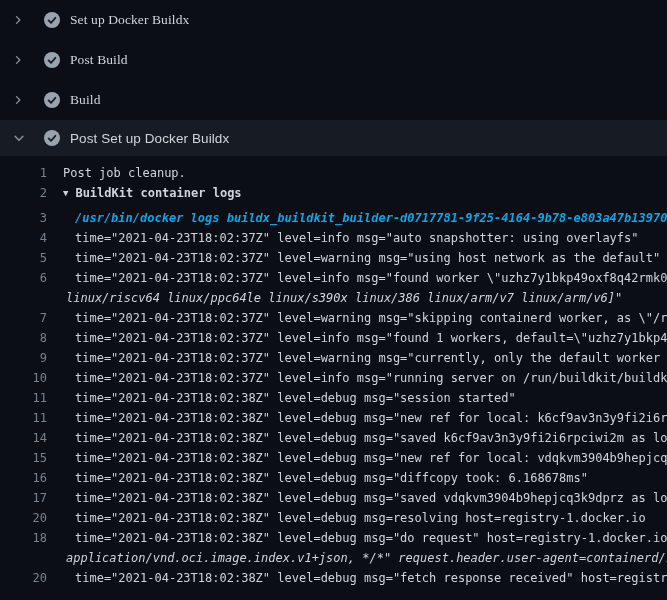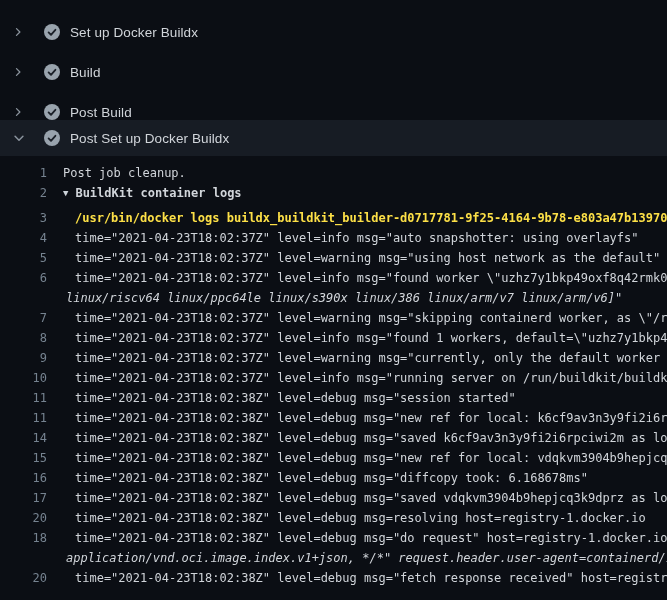--- a/index.html
+++ b/index.html
@@ -5,23 +5,24 @@
   html, body { margin: 0; padding: 0; }
   body {
     width: 667px; height: 600px; overflow: hidden;
     background: #0b0e14;
     font-family: "Liberation Sans", sans-serif;
   }
   .app { width: 667px; height: 600px; position: relative; }
 
   
   .step-row {
-    display: flex; align-items: flex-end;
+    display: flex; align-items: center;
     height: 40px; padding: 0 0 0 12px;
     cursor: pointer;
+    font-family: Liberation Serif, serif;
   }
   .chev { width: 18px; height: 16px; display: flex; align-items: center; flex: none; }
   .check-circle {
     width: 16px; height: 16px; flex: none;
     margin-left: 14px; display: flex; align-items: center; justify-content: center;
   }
   .step-label {
     margin-left: 10px;
     color: #d1d5da; font-size: 13.5px; letter-spacing: .1px;
   }
@@ -42,21 +43,21 @@
   }
   .lrow { display: flex; height: 20px; }
   .lnum {
     width: 47px; flex: none; text-align: right;
     color: #768390; cursor: pointer; user-select: none;
   }
   .ltxt { white-space: pre; overflow: hidden; padding-left: 16px; flex: 1 1 auto; }
   .lrow.r-group .ltxt { cursor: pointer; font-weight: bold; }
   .lrow.r-cmd .ltxt, .lrow.r-log .ltxt { padding-left: 28px; }
   .lrow.r-cont .ltxt { padding-left: 19px; font-style: italic; }
-  .lrow.r-cmd .ltxt { color: #fde047; font-weight: bold; }
+  .lrow.r-cmd .ltxt { color: #0ea5e9; font-weight: bold; font-style: italic; }
   .lrow.gap { margin-top: 5px; }
   .disclosure { font-size: 9px; margin-right: 7px; color: #cdd3da; display: inline-block; transform: translateY(-1px); }
 </style>
 </head>
 <body>
 
 <div class="app">
 
   <div id="steps-list">
       <div class="step-row">
@@ -78,35 +79,35 @@
           <svg width="12" height="14" viewBox="0 0 16 16">
             <path d="M6 3.5L10.5 8 6 12.5" stroke="#8b949e" stroke-width="1.7" fill="none" stroke-linecap="round" stroke-linejoin="round"></path>
           </svg>
         </span>
         <span class="check-circle">
           <svg width="16" height="16" viewBox="0 0 16 16">
             <circle cx="8" cy="8" r="8" fill="#99a3ad"></circle>
             <polyline points="4.6,8.4 7,10.8 11.4,5.8" stroke="#1b2028" stroke-width="1.8" fill="none" stroke-linecap="round" stroke-linejoin="round"></polyline>
           </svg>
         </span>
-        <span class="step-label">Build</span>
+        <span class="step-label">Post Build</span>
       </div>
       <div class="step-row">
         <span class="chev">
           <svg width="12" height="14" viewBox="0 0 16 16">
             <path d="M6 3.5L10.5 8 6 12.5" stroke="#8b949e" stroke-width="1.7" fill="none" stroke-linecap="round" stroke-linejoin="round"></path>
           </svg>
         </span>
         <span class="check-circle">
           <svg width="16" height="16" viewBox="0 0 16 16">
             <circle cx="8" cy="8" r="8" fill="#99a3ad"></circle>
             <polyline points="4.6,8.4 7,10.8 11.4,5.8" stroke="#1b2028" stroke-width="1.8" fill="none" stroke-linecap="round" stroke-linejoin="round"></polyline>
           </svg>
         </span>
-        <span class="step-label">Post Build</span>
+        <span class="step-label">Build</span>
       </div>
     </div>
 
   <div class="step-header">
     <span class="chev">
       <svg width="14" height="14" viewBox="0 0 16 16">
         <path d="M3.5 6l4.5 4.5L12.5 6" stroke="#8b949e" stroke-width="1.7" fill="none" stroke-linecap="round" stroke-linejoin="round"></path>
       </svg>
     </span>
     <span class="check-circle">

